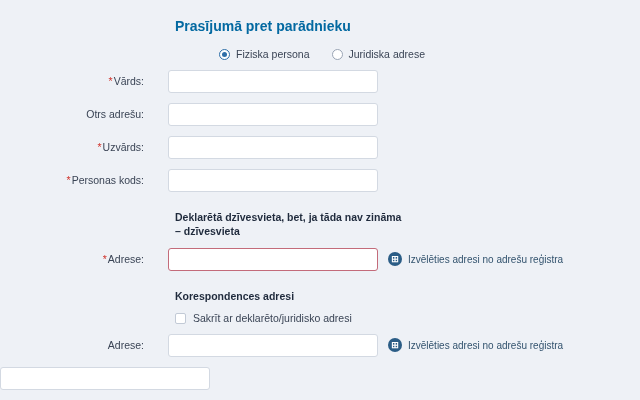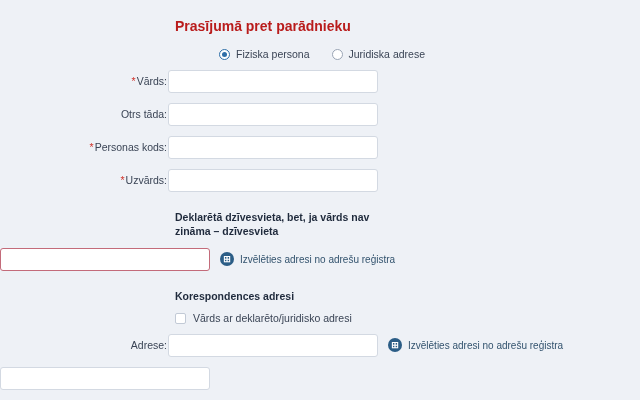--- a/index.html
+++ b/index.html
@@ -18,21 +18,21 @@
   .page {
     position: relative;
     width: 640px;
     height: 400px;
     box-sizing: border-box;
     padding-top: 10px;
   }
   .title {
     font-size: 14px;
     font-weight: bold;
-    color: #b91c1c;
+    color: #0369a1;
     margin: 8px 0 0 175px;
   }
   .radio-row {
     display: flex;
     align-items: center;
     margin: 14px 14px 0 175px;
     gap: 22px;
     padding-left: 44px;
   }
   .radio-opt {
@@ -66,21 +66,21 @@
   }
   .field-row {
     display: flex;
     align-items: center;
     margin-top: 9px;
     height: 24px;
   }
   .field-label {
     width: 168px;
     text-align: right;
-    padding-right: 1px;
+    padding-right: 24px;
     font-size: 10.5px;
     color: #3a4455;
     box-sizing: border-box;
     white-space: nowrap;
   }
   .req {
     color: #d0342c;
     margin-right: 1px;
   }
   .input {
@@ -163,49 +163,50 @@
       <span>Juridiska adrese</span>
     </label>
   </div>
 
   <div class="field-row">
     <div class="field-label"><span class="req">*</span><span>Vārds:</span></div>
     <input class="input" type="text" placeholder="" style="">
   </div>
 
   <div class="field-row">
-    <div class="field-label">Otrs tāda:</div>
+    <div class="field-label">Otrs adrešu:</div>
+    <input class="input" type="text" placeholder="" style="">
+  </div>
+
+  <div class="field-row">
+    <div class="field-label"><span class="req">*</span><span>Uzvārds:</span></div>
     <input class="input" type="text" placeholder="" style="">
   </div>
 
   <div class="field-row">
     <div class="field-label"><span class="req">*</span><span>Personas kods:</span></div>
     <input class="input" type="text" placeholder="" style="">
   </div>
 
-  <div class="field-row">
-    <div class="field-label"><span class="req">*</span><span>Uzvārds:</span></div>
-    <input class="input" type="text" placeholder="" style="">
-  </div>
-
-  <div class="section-head">Deklarētā dzīvesvieta, bet, ja vārds nav zināma – dzīvesvieta</div>
-
-  <div class="field-row">
+  <div class="section-head">Deklarētā dzīvesvieta, bet, ja tāda nav zināma – dzīvesvieta</div>
+
+  <div class="field-row">
+    <div class="field-label"><span class="req">*</span><span>Adrese:</span></div>
     <input class="input focused" type="text" placeholder="" style="">
     <div class="addr-link">
       <span class="addr-icon">⊞</span>
       <span>Izvēlēties adresi no adrešu reģistra</span>
     </div>
   </div>
 
   <div class="section-head">Korespondences adresi</div>
 
   <div class="check-row">
     <span class="checkbox"></span>
-    <span>Vārds ar deklarēto/juridisko adresi</span>
+    <span>Sakrīt ar deklarēto/juridisko adresi</span>
   </div>
 
   <div class="field-row">
     <div class="field-label">Adrese:</div>
     <input class="input" type="text" placeholder="" style="">
     <div class="addr-link">
       <span class="addr-icon">⊞</span>
       <span>Izvēlēties adresi no adrešu reģistra</span>
     </div>
   </div>

